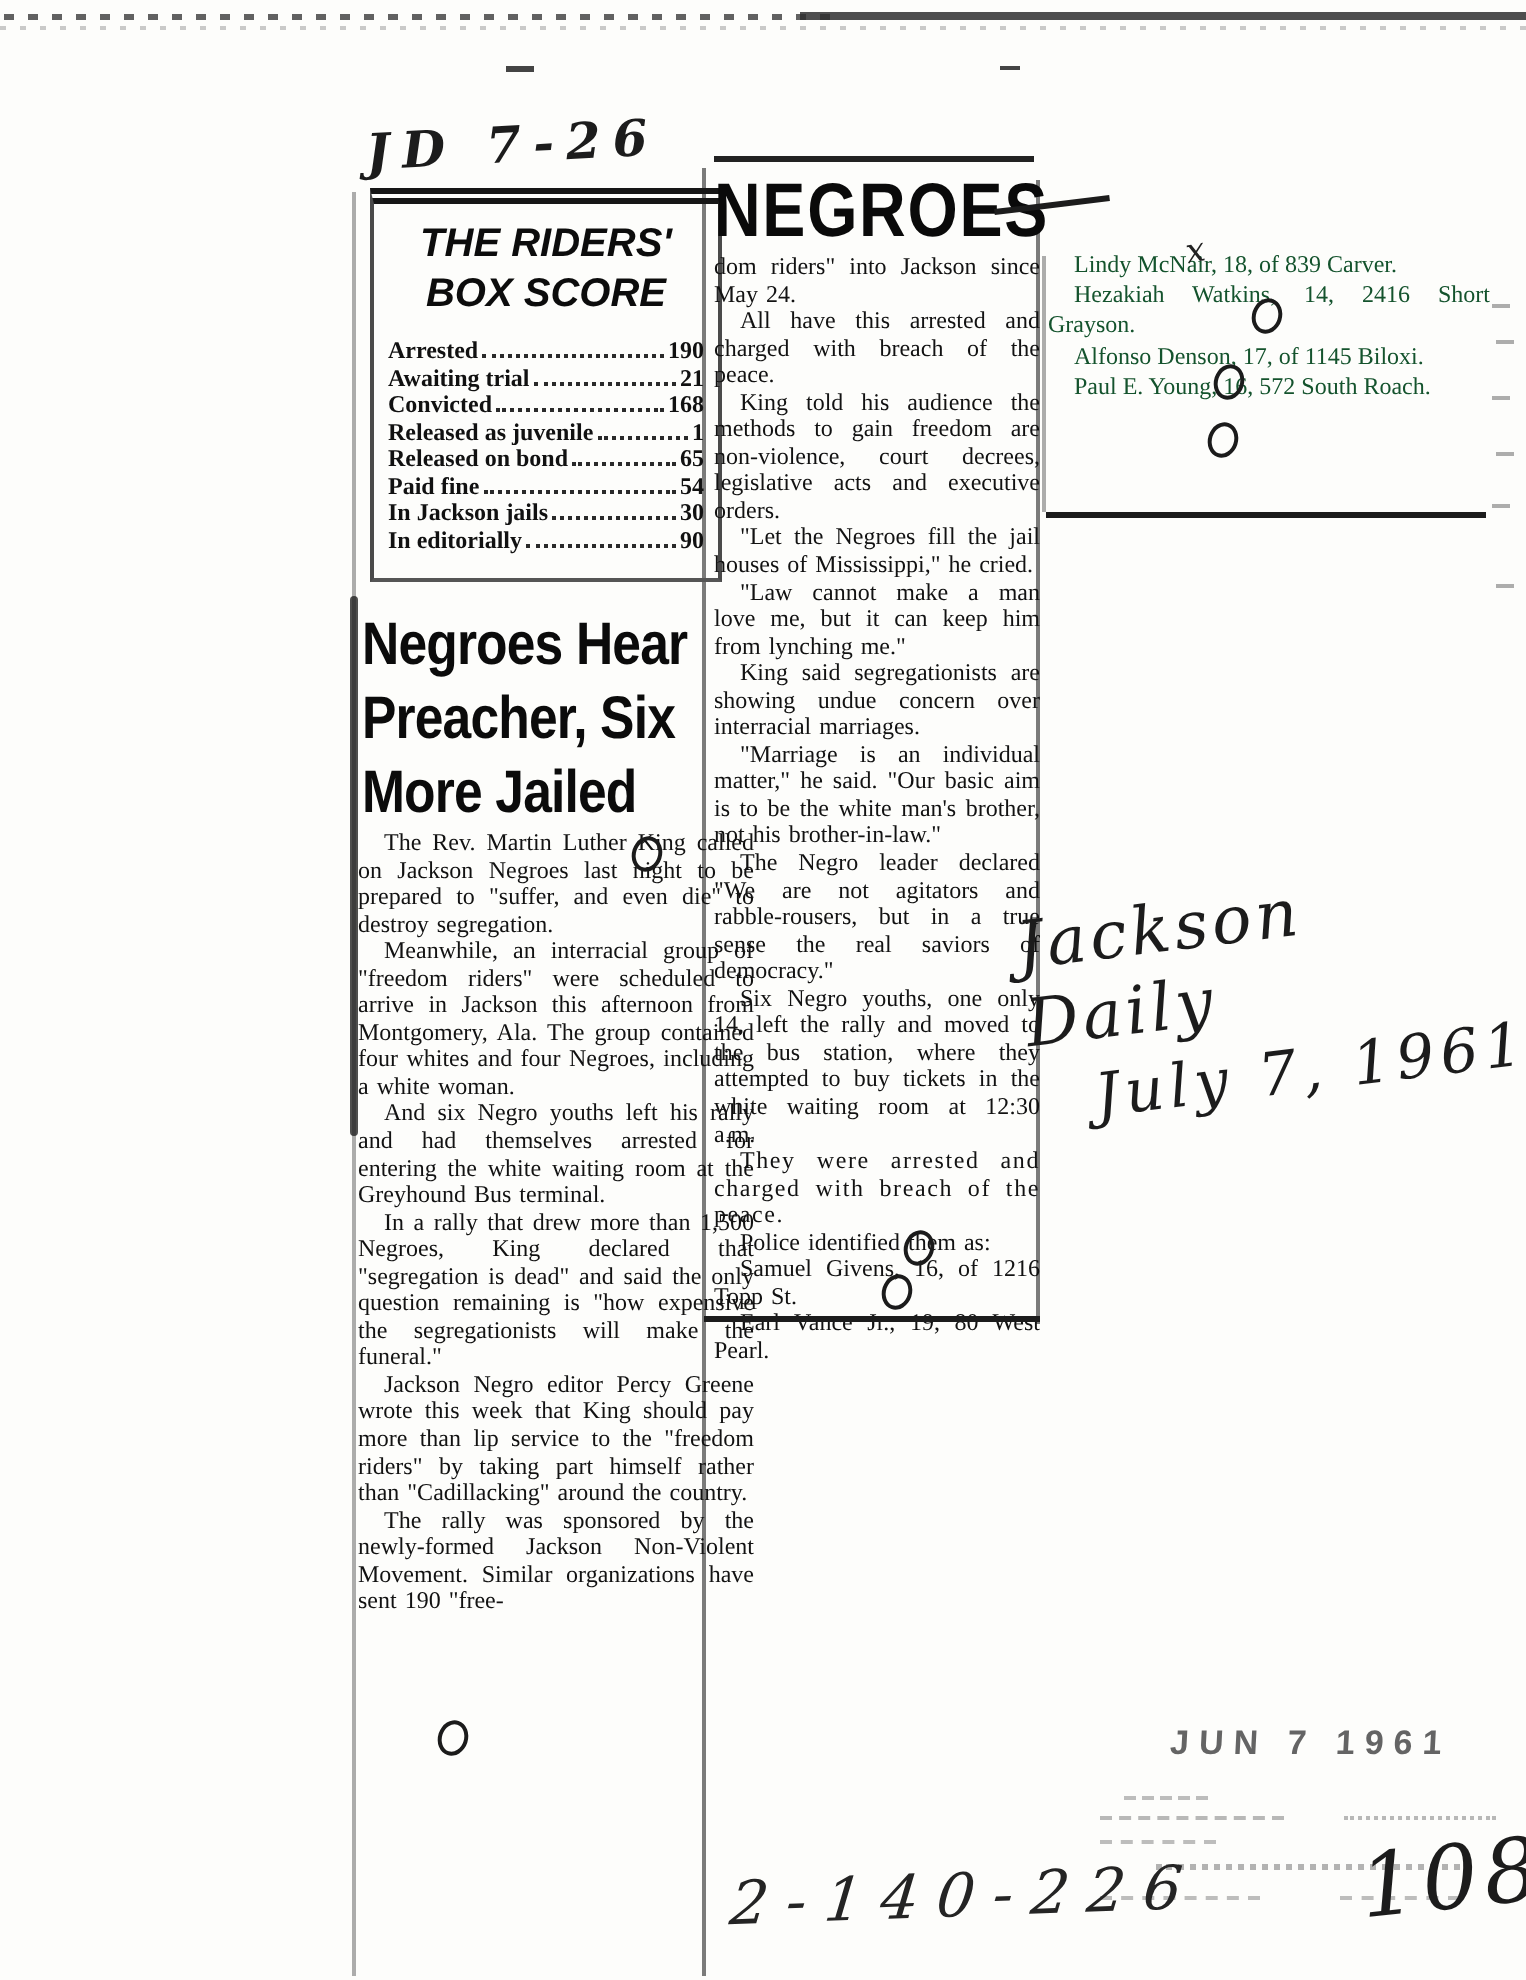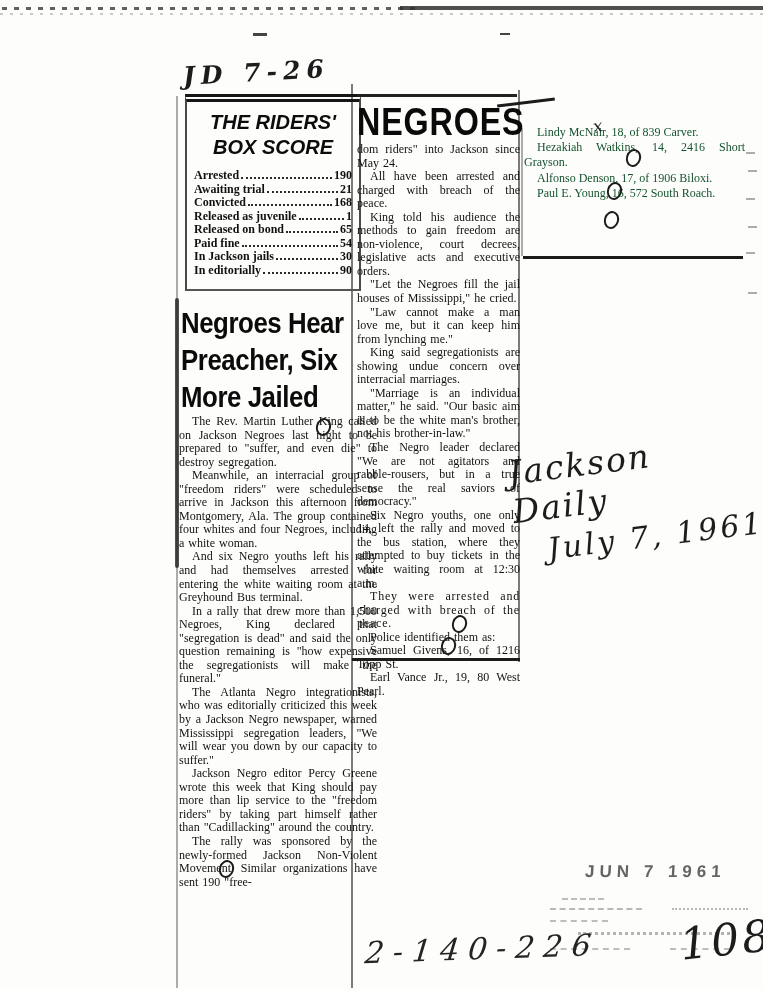--- a/index.html
+++ b/index.html
@@ -49,21 +49,21 @@
   .leader { flex:1; border-bottom:2px dotted #2a2a2a; margin:0 2px 2px; min-width:8px; }
   .headline-block { margin:13px 0 0 2px; transform:scaleX(0.86); transform-origin:0 0; width:202px;
     font-family:"Liberation Sans",sans-serif; font-weight:bold; font-size:30px; line-height:37px;
     letter-spacing:-0.5px; color:#0b0b0b; }
   .news-body { }
   .news-body p { font-size:12px; line-height:13.55px; text-align:justify; text-indent:13px;
     margin:0; color:#121212; word-spacing:1px; }
   .news-body p.no-indent { text-indent:0; }
   .news-body p.spaced { letter-spacing:.8px; }
   
-  .mid-col { position:absolute; left:357px; top:94px; width:163px; }
+  .mid-col { position:absolute; left:357px; top:78px; width:163px; }
   .mid-rule-top { width:160px; height:3px; background:#222; margin-bottom:4px; }
   .mid-headline { transform:scaleX(0.85); transform-origin:0 0; width:195px;
     font-family:"Liberation Sans",sans-serif; font-weight:bold; font-size:38px; line-height:42px;
     letter-spacing:1px; color:#0a0a0a; }
   .continued { font-weight:bold; font-size:12px; line-height:14px; text-indent:52px; margin:4px 0 1px; }
   .mid-col .news-body { margin-top:0; }
   
   .right-col { position:absolute; left:524px; top:125px; width:221px; }
   .right-col p { font-size:12px; line-height:15.2px; text-align:justify; text-indent:13px; margin:0; color:#14532d; }
 </style>
@@ -140,52 +140,51 @@
       <div>Negroes Hear</div>
       <div>Preacher, Six</div>
       <div>More Jailed</div>
     </div>
 
     <div class="news-body">
       <p>The Rev. Martin Luther King called on Jackson Negroes last night to be prepared to "suffer, and even die" to destroy segregation.</p>
       <p>Meanwhile, an interracial group of "freedom riders" were scheduled to arrive in Jackson this afternoon from Montgomery, Ala. The group contained four whites and four Negroes, including a white woman.</p>
       <p>And six Negro youths left his rally and had themselves arrested for entering the white waiting room at the Greyhound Bus terminal.</p>
       <p>In a rally that drew more than 1,500 Negroes, King declared that "segregation is dead" and said the only question remaining is "how expensive the segregationists will make the funeral."</p>
-      <p>The Atlanta Negro integrationists, who was editorially criticized this week by a Jackson Negro newspaper, warned Mississippi segregation leaders, "We will wear you down by our capacity to suffer."</p>
       <p>Jackson Negro editor Percy Greene wrote this week that King should pay more than lip service to the "freedom riders" by taking part himself rather than "Cadillacking" around the country.</p>
       <p>The rally was sponsored by the newly-formed Jackson Non-Violent Movement. Similar organizations have sent 190 "free-</p>
     </div>
   </div>
 
   <div class="mid-col">
     <div class="mid-rule-top"></div>
     <div class="mid-headline">NEGROES</div>
     <div class="news-body">
       <p class="no-indent">dom riders" into Jackson since May 24.</p>
-      <p>All have been arrested and charged with breach of the peace.</p>
+      <p>All have this arrested and charged with breach of the peace.</p>
       <p>King told his audience the methods to gain freedom are non-violence, court decrees, legislative acts and executive orders.</p>
       <p>"Let the Negroes fill the jail houses of Mississippi," he cried.</p>
       <p>"Law cannot make a man love me, but it can keep him from lynching me."</p>
       <p>King said segregationists are showing undue concern over interracial marriages.</p>
       <p>"Marriage is an individual matter," he said. "Our basic aim is to be the white man's brother, not his brother-in-law."</p>
       <p>The Negro leader declared "We are not agitators and rabble-rousers, but in a true sense the real saviors of democracy."</p>
       <p>Six Negro youths, one only 14, left the rally and moved to the bus station, where they attempted to buy tickets in the white waiting room at 12:30 a.m.</p>
       <p class="spaced">They were arrested and charged with breach of the peace.</p>
       <p>Police identified them as:</p>
       <p>Samuel Givens, 16, of 1216 Topp St.</p>
       <p>Earl Vance Jr., 19, 80 West Pearl.</p>
     </div>
   </div>
   <div class="hrule" style="left:497px; top:101px; width:58px; height:3px; transform:rotate(-7deg);"></div>
   <div class="hrule" style="left:352px; top:658px; width:168px; height:3px;"></div>
 
   <div class="right-col">
     <p>Lindy McNair, 18, of 839 Carver.</p>
     <p>Hezakiah Watkins, 14, 2416 Short Grayson.</p>
-    <p>Alfonso Denson, 17, of 1906 Biloxi.</p>
+    <p>Alfonso Denson, 17, of 1145 Biloxi.</p>
     <p>Paul E. Young, 16, 572 South Roach.</p>
   </div>
   <div class="hrule" style="left:523px; top:256px; width:220px; height:3px;"></div>
 
   <div class="hand-x">x</div>
   <div class="circ" style="left:316px; top:418px;"></div>
   <div class="circ" style="left:219px; top:860px;"></div>
   <div class="circ" style="left:452px; top:615px;"></div>
   <div class="circ" style="left:441px; top:637px;"></div>
   <div class="circ" style="left:626px; top:149px;"></div>

